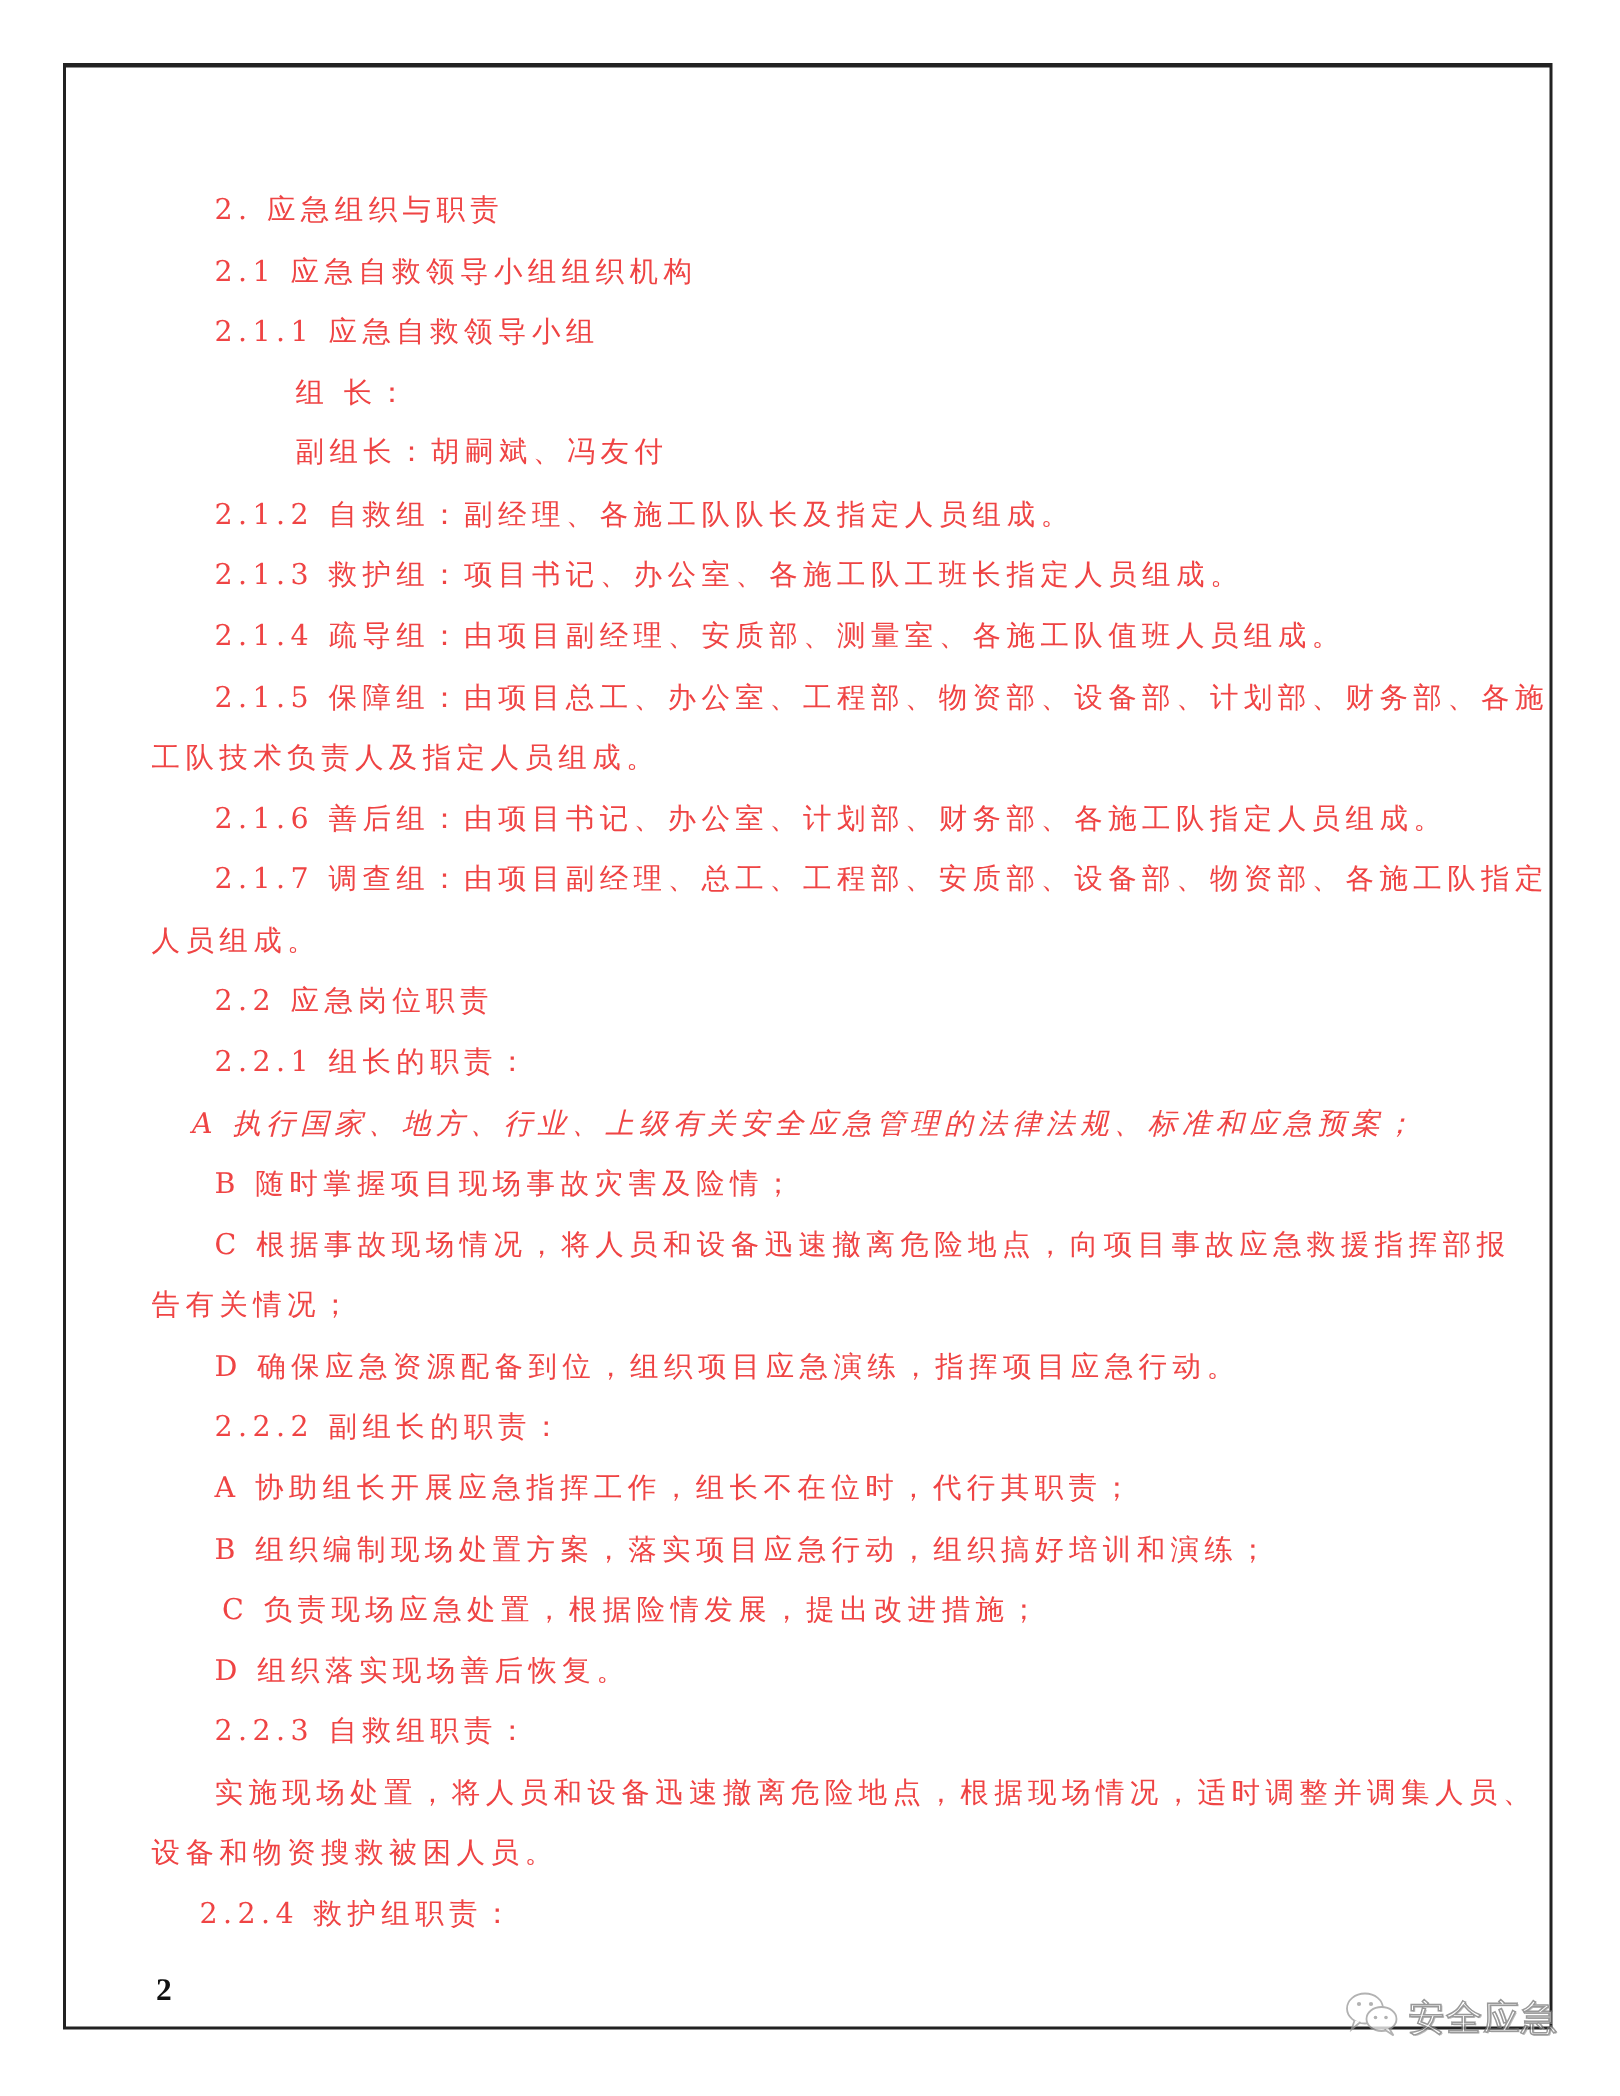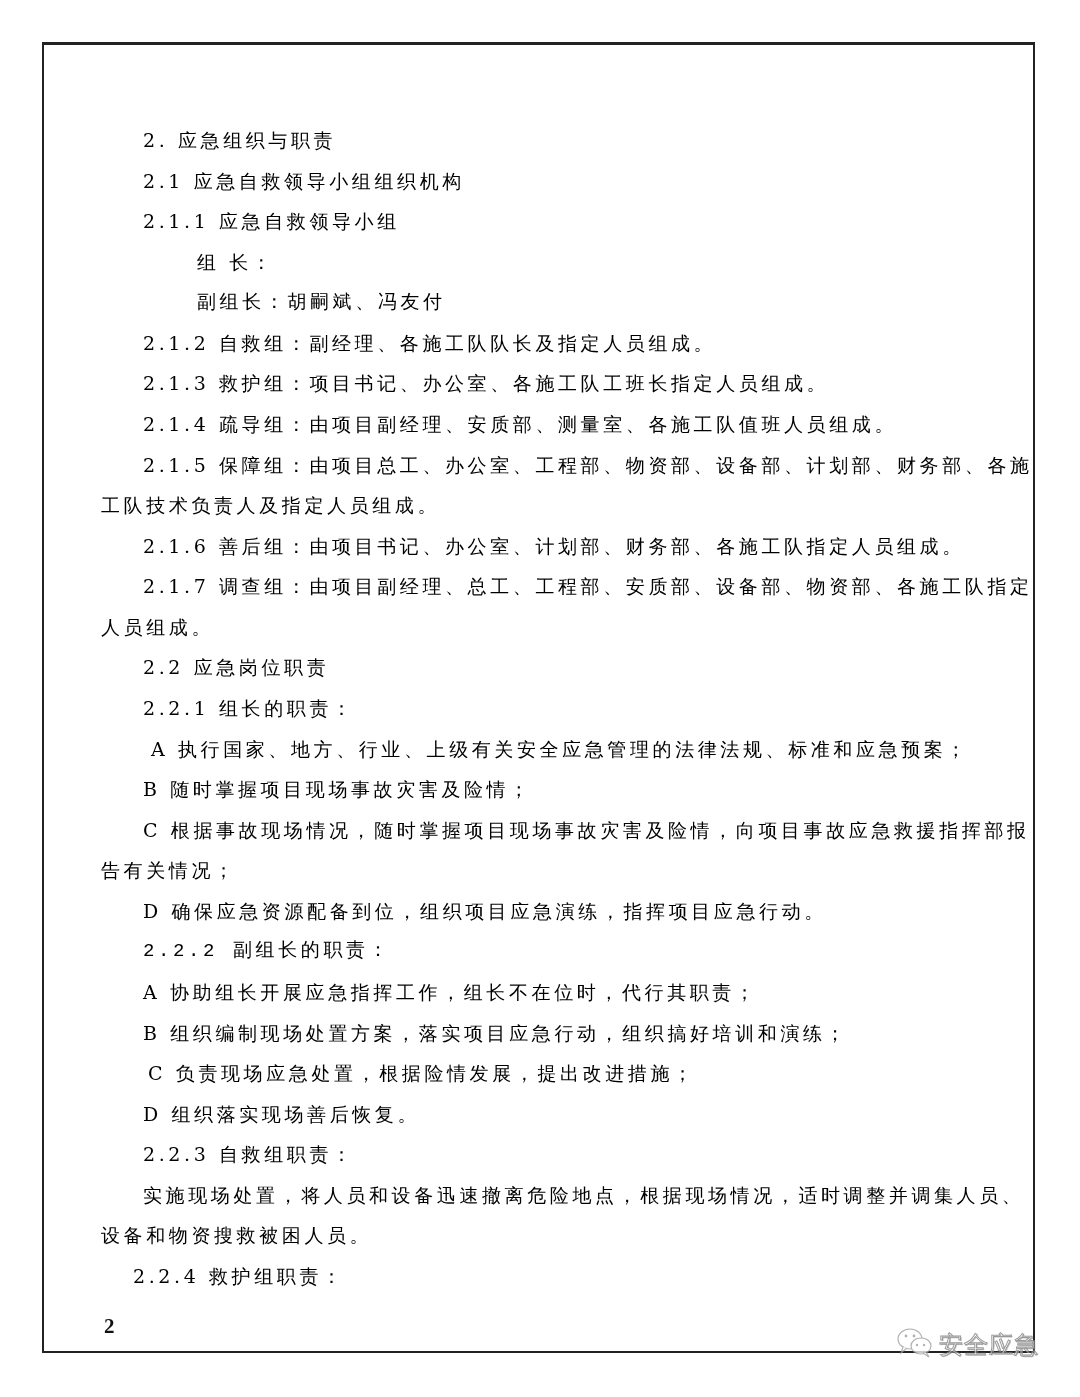--- a/index.html
+++ b/index.html
@@ -7,21 +7,21 @@
     width: 1080px; height: 1397px; background: #ffffff; position: relative; overflow: hidden;
     font-family: "DejaVu Serif", "Liberation Serif", serif; color: #333333;
   }
   .page-frame {
     position: absolute; left: 42px; top: 42px; width: 993px; height: 1311px;
     border: 2px solid #222222; border-top-width: 3px; box-sizing: border-box; background: #fff;
   }
   .content { position: absolute; left: 0; top: 0; }
   .line {
     position: absolute; font-size: 19px; letter-spacing: 3.6px; white-space: nowrap; line-height: 24px;
-    color: #000000;
+    color: #ef4444;
   }
   .page-number {
     position: absolute; left: 104px; top: 1314px; font-family: "Liberation Serif", serif;
     font-weight: bold; font-size: 21px; color: #111;
   }
   .watermark {
     position: absolute; left: 895px; top: 1326px; display: flex; align-items: center; gap: 4px;
     opacity: 0.75;
   }
   .watermark-text {
@@ -43,26 +43,26 @@
     <div class="line" style="left: 143px; top: 331px;">2.1.2 自救组：副经理、各施工队队长及指定人员组成。</div>
     <div class="line" style="left: 143px; top: 371px;">2.1.3 救护组：项目书记、办公室、各施工队工班长指定人员组成。</div>
     <div class="line" style="left: 143px; top: 412px; text-align: center;">2.1.4 疏导组：由项目副经理、安质部、测量室、各施工队值班人员组成。</div>
     <div class="line" style="left: 143px; top: 453px;">2.1.5 保障组：由项目总工、办公室、工程部、物资部、设备部、计划部、财务部、各施</div>
     <div class="line" style="left: 101px; top: 493px;">工队技术负责人及指定人员组成。</div>
     <div class="line" style="left: 143px; top: 534px;">2.1.6 善后组：由项目书记、办公室、计划部、财务部、各施工队指定人员组成。</div>
     <div class="line" style="left: 143px; top: 574px;">2.1.7 调查组：由项目副经理、总工、工程部、安质部、设备部、物资部、各施工队指定</div>
     <div class="line" style="left: 101px; top: 615px;">人员组成。</div>
     <div class="line" style="left: 143px; top: 655px;">2.2 应急岗位职责</div>
     <div class="line" style="left: 143px; top: 696px;">2.2.1 组长的职责：</div>
-    <div class="line" style="left: 151px; top: 737px;">A 执行国家、地方、行业、上级有关安全应急管理的法律法规、标准和应急预案；</div>
+    <div class="line" style="left: 128px; top: 737px; font-style: italic;">A 执行国家、地方、行业、上级有关安全应急管理的法律法规、标准和应急预案；</div>
     <div class="line" style="left: 143px; top: 777px; text-align: center;">B 随时掌握项目现场事故灾害及险情；</div>
-    <div class="line" style="left: 143px; top: 818px;">C 根据事故现场情况，随时掌握项目现场事故灾害及险情，向项目事故应急救援指挥部报</div>
+    <div class="line" style="left: 143px; top: 818px;">C 根据事故现场情况，将人员和设备迅速撤离危险地点，向项目事故应急救援指挥部报</div>
     <div class="line" style="left: 101px; top: 858px;">告有关情况；</div>
     <div class="line" style="left: 143px; top: 899px;">D 确保应急资源配备到位，组织项目应急演练，指挥项目应急行动。</div>
-    <div class="line" style="left: 143px; top: 939px; font-family: Liberation Mono, monospace;">2.2.2 副组长的职责：</div>
+    <div class="line" style="left: 143px; top: 939px;">2.2.2 副组长的职责：</div>
     <div class="line" style="left: 143px; top: 980px;">A 协助组长开展应急指挥工作，组长不在位时，代行其职责；</div>
     <div class="line" style="left: 143px; top: 1021px;">B 组织编制现场处置方案，落实项目应急行动，组织搞好培训和演练；</div>
     <div class="line" style="left: 148px; top: 1061px;">C 负责现场应急处置，根据险情发展，提出改进措施；</div>
     <div class="line" style="left: 143px; top: 1102px;">D 组织落实现场善后恢复。</div>
     <div class="line" style="left: 143px; top: 1142px;">2.2.3 自救组职责：</div>
     <div class="line" style="left: 143px; top: 1183px;">实施现场处置，将人员和设备迅速撤离危险地点，根据现场情况，适时调整并调集人员、</div>
     <div class="line" style="left: 101px; top: 1223px;">设备和物资搜救被困人员。</div>
     <div class="line" style="left: 133px; top: 1264px;">2.2.4 救护组职责：</div>
   </div>
 

